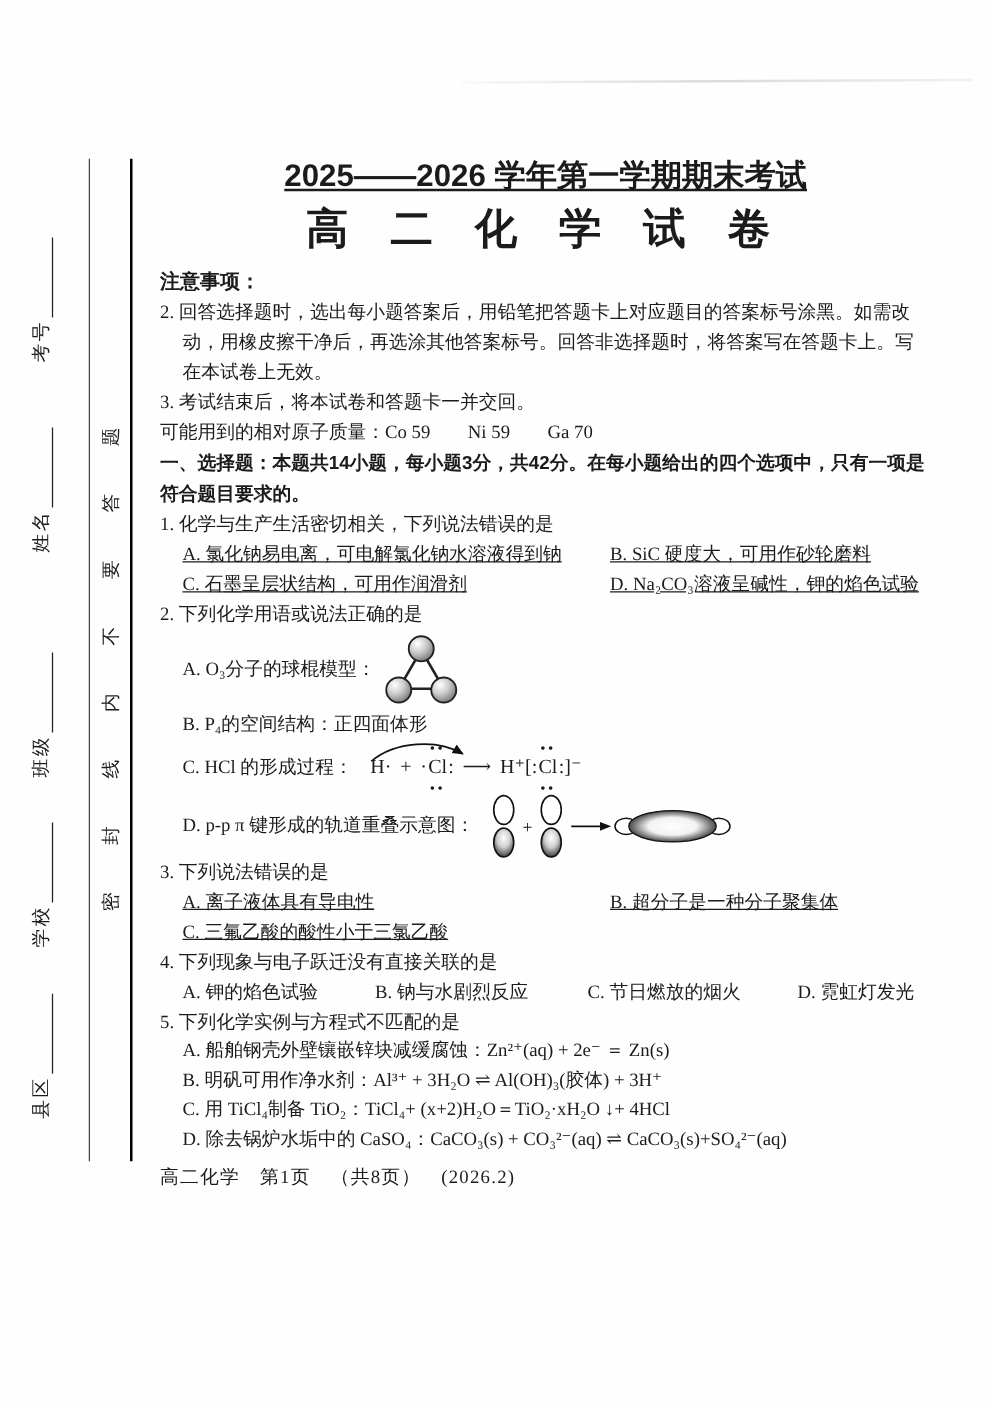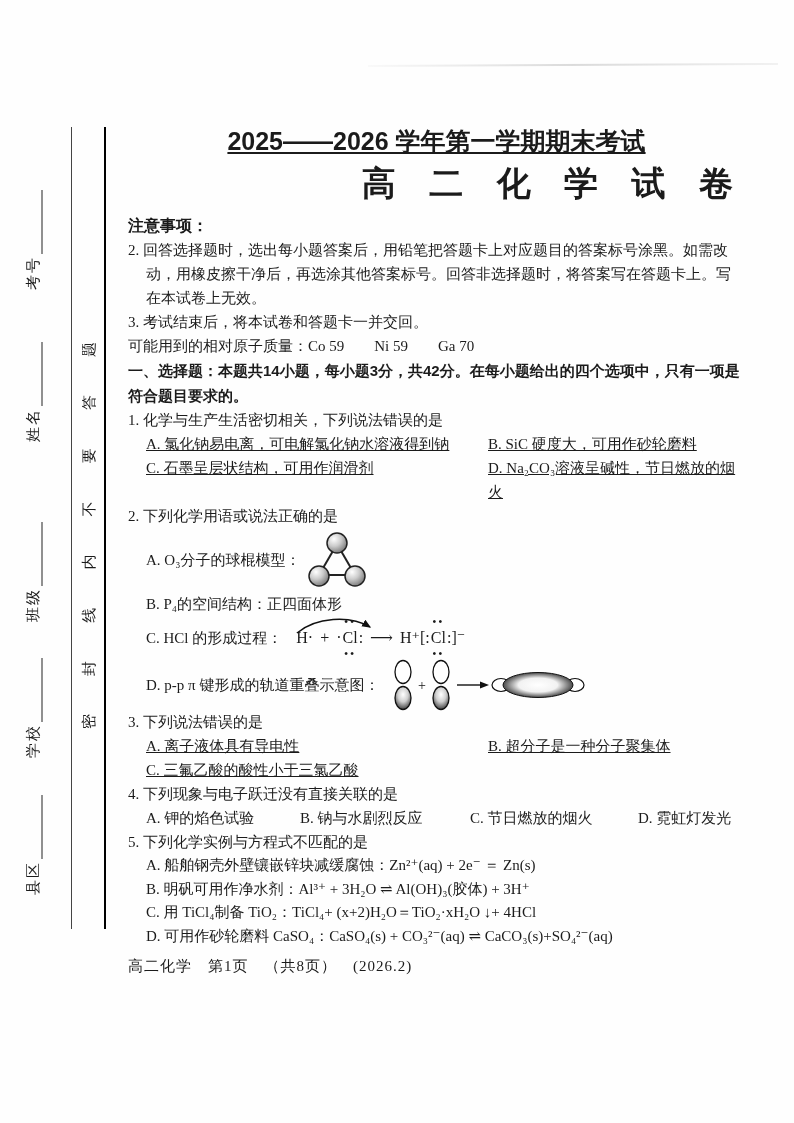--- a/index.html
+++ b/index.html
@@ -27,21 +27,21 @@
   }
   
   .artifact{position:absolute;left:368px;top:64px;width:410px;height:2px;
     background:linear-gradient(90deg,rgba(0,0,0,.02),rgba(0,0,0,.14),rgba(0,0,0,.05));
     transform:rotate(-.3deg);}
   
   .content{position:absolute;left:128px;top:126px;width:617px;font-size:15px;line-height:24px;}
   .t1{font-family:"Liberation Sans","DejaVu Sans",sans-serif;font-weight:bold;
       font-size:25px;line-height:30px;text-align:center;margin:0;text-decoration:underline;}
   .t2{font-family:"Liberation Sans","DejaVu Sans",sans-serif;font-weight:bold;
-      font-size:34px;line-height:42px;text-align:right;letter-spacing:12px;margin:6px 0 10px;}
+      font-size:34px;line-height:42px;text-align:center;letter-spacing:12px;margin:6px 0 10px;}
   .bold-h{font-family:"Liberation Sans","DejaVu Sans",sans-serif;font-weight:bold;}
   .notice-head{font-size:16px;margin-top:8px;}
   .nitem{padding-left:18px;text-indent:-18px;}
   .stem{margin-top:0;}
   .opts2{display:grid;grid-template-columns:342px auto;padding-left:18px;text-decoration:underline;}
   .opts4{display:grid;grid-template-columns:154px 170px 168px auto;padding-left:18px;}
   .opt5{padding-left:18px;line-height:23.5px;}
   .sechead{line-height:25px;}
   
   .q2row{padding-left:18px;display:flex;align-items:center;}
@@ -113,21 +113,21 @@
   <div>可能用到的相对原子质量：Co 59　　Ni 59　　Ga 70</div>
 
   <div class="bold-h sechead">一、选择题：本题共14小题，每小题3分，共42分。在每小题给出的四个选项中，只有一项是符合题目要求的。</div>
 
   <div>
     <div class="stem">1. 化学与生产生活密切相关，下列说法错误的是</div>
     <div class="opts2">
       <span>A. 氯化钠易电离，可电解氯化钠水溶液得到钠</span>
       <span>B. SiC 硬度大，可用作砂轮磨料</span>
       <span>C. 石墨呈层状结构，可用作润滑剂</span>
-      <span>D. Na₂CO₃溶液呈碱性，节日燃放的烟火</span>
+      <span>D. Na₂CO₃溶液呈碱性，钾的焰色试验</span>
     </div>
   </div>
 
   <div>
     <div class="stem">2. 下列化学用语或说法正确的是</div>
 
     <div class="q2row ra">
       <span>A. O₃分子的球棍模型：</span>
       <svg class="fig" width="62" height="58" viewBox="0 0 62 58">
         <defs>
@@ -219,17 +219,17 @@
       <span>C. 节日燃放的烟火</span>
       <span>D. 霓虹灯发光</span>
     </div>
   </div>
 
   <div>
     <div class="stem">5. 下列化学实例与方程式不匹配的是</div>
     <div class="opt5">A. 船舶钢壳外壁镶嵌锌块减缓腐蚀：Zn²⁺(aq) + 2e⁻ ＝ Zn(s)</div>
     <div class="opt5">B. 明矾可用作净水剂：Al³⁺ + 3H₂O ⇌ Al(OH)₃(胶体) + 3H⁺</div>
     <div class="opt5">C. 用 TiCl₄制备 TiO₂：TiCl₄+ (x+2)H₂O＝TiO₂·xH₂O ↓+ 4HCl</div>
-    <div class="opt5">D. 可用作砂轮磨料 CaSO₄：CaSO₄(s) + CO₃²⁻(aq) ⇌ CaCO₃(s)+SO₄²⁻(aq)</div>
+    <div class="opt5">D. 除去锅炉水垢中的 CaSO₄：CaCO₃(s) + CO₃²⁻(aq) ⇌ CaCO₃(s)+SO₄²⁻(aq)</div>
   </div>
 
   <div class="footer">高二化学　第1页　（共8页）　(2026.2)</div>
 </div>
 
 </body></html>

